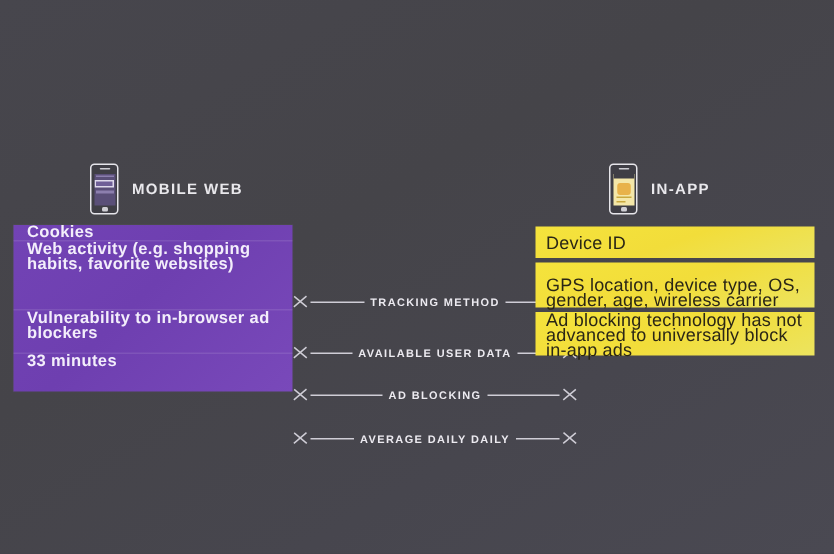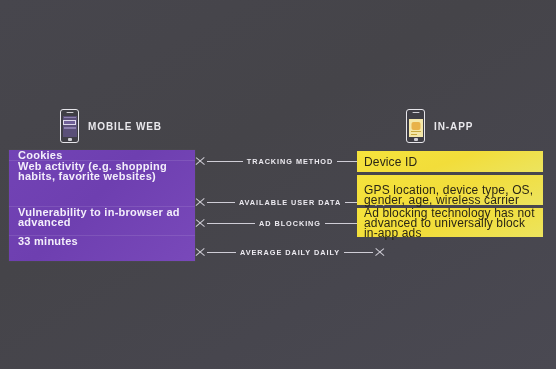--- a/index.html
+++ b/index.html
@@ -174,23 +174,24 @@
 
   
   .conn {
     position: absolute;
     left: 196px;
     width: 188px;
     height: 22px;
     display: flex;
     align-items: center;
     justify-content: center;
+    margin-top: 40px;
   }
   #conn-0 { top: 150px; }
-  #conn-1 { top: 191px; justify-content: center; }
+  #conn-1 { top: 184px; justify-content: center; }
   #conn-2 { top: 212px; justify-content: center; }
   #conn-3 { top: 241px; }
 
   .conn .mid-label {
     font-size: 7.3px;
     font-weight: bold;
     letter-spacing: 0.95px;
     color: #eceaf0;
     white-space: nowrap;
     padding: 0 4px;
@@ -255,21 +256,21 @@
   </div>
 
   <div id="panel-left">
     <div class="lrow" id="lrow-0">
       <span class="txt">Cookies</span>
     </div>
     <div class="lrow" id="lrow-1">
       <span class="txt">Web activity (e.g. shopping habits, favorite websites)</span>
     </div>
     <div class="lrow" id="lrow-2">
-      <span class="txt">Vulnerability to in-browser ad advanced</span>
+      <span class="txt">Vulnerability to in-browser ad blockers</span>
     </div>
     <div class="lrow" id="lrow-3">
       <span class="txt">33 minutes</span>
     </div>
   </div>
 
   <div class="conn" id="conn-0">
     <span class="chev left"></span>
     <span class="rule"></span>
     <span class="mid-label">TRACKING METHOD</span>

